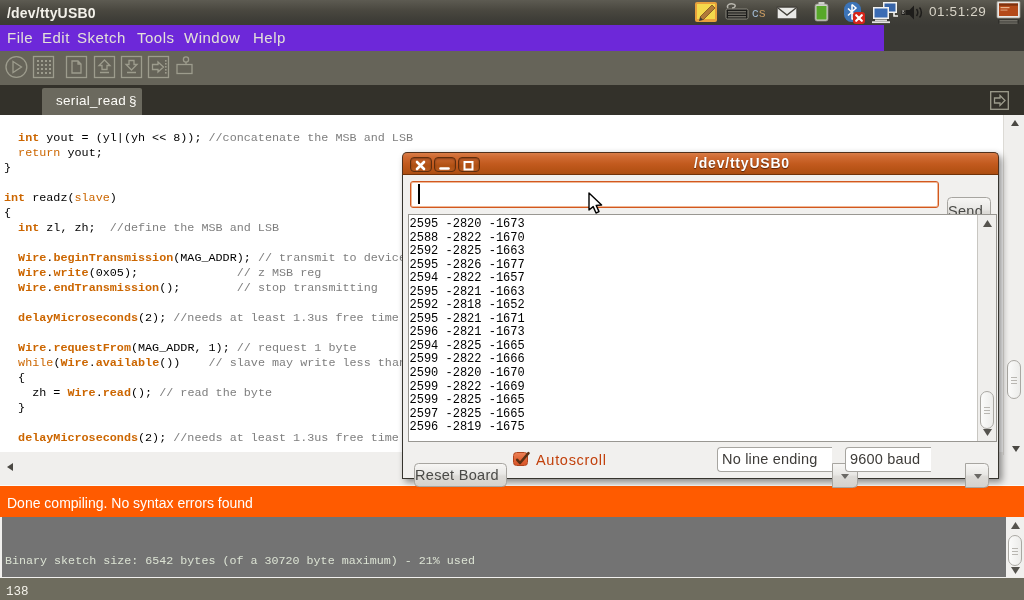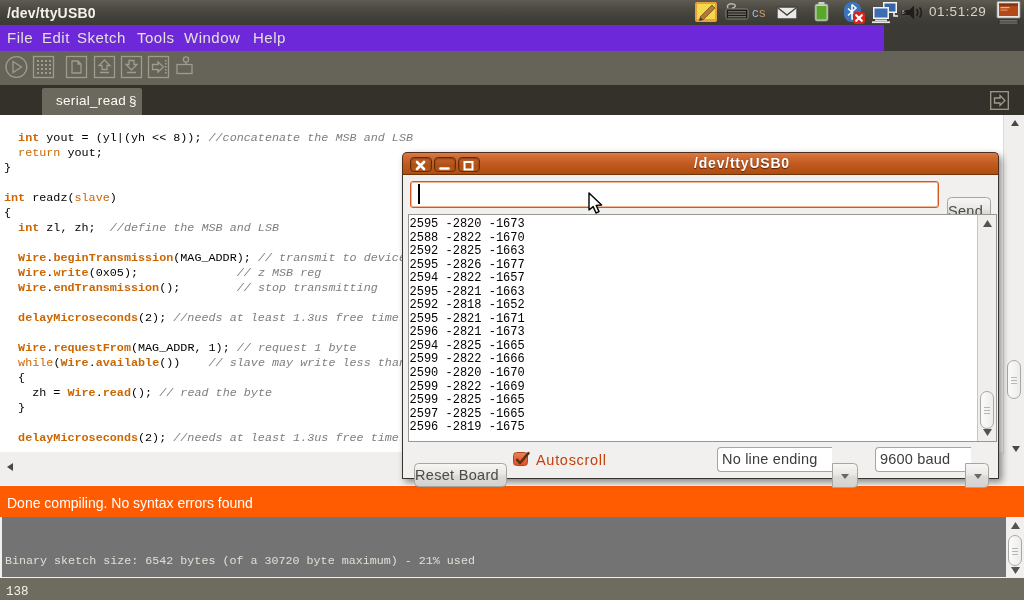--- a/index.html
+++ b/index.html
@@ -16,21 +16,21 @@
   .mi { position:absolute; top:4px; font-size:15px; letter-spacing:0.5px; color:#e3e0d9; }
   #toolbar { left:0; top:51px; width:1024px; height:34px; background:#666459; }
   #tabbar { left:0; top:85px; width:1024px; height:30px; background:#33312a; }
   #tab { left:6px; top:3px; width:100px; height:27px; background:#6b695e; border-radius:2px 2px 0 0;margin-left:36px; }
   #tab span { position:absolute; left:14px; top:5px; font-size:13.5px; letter-spacing:0.3px; color:#fdfcf8; }
   
   #editor { left:0; top:115px; width:1003px; height:337px; background:#ffffff; }
   #code { position:absolute; left:4px; top:15.5px; font-size:11.75px; line-height:15px; color:#000; }
   #code .k { color:#cc6600; font-weight:bold;text-align:center; }
   #code .o { color:#cc6600; }
-  #code .c { color:#7e7e7e;font-style:italic; }
+  #code .c { color:#7e7e7e; }
   #hstrip { left:0; top:452px; width:1024px; height:34px; background:#f0efed; }
   #vscroll { left:1003px; top:115px; width:21px; height:340px; background:#f0efed; border-left:1px solid #dcdad5; }
   .thumb { position:absolute; background:linear-gradient(90deg,#fbfbfa,#ececea); border:1px solid #aaa8a3; border-radius:8px; }
   .grip { position:absolute; left:50%; margin-left:-3px; width:6px; height:1px; background:#b8b6b1; }
   
   #progress { left:0; top:486px; width:1024px; height:31px; background:#ff5b00; }
   #progress span { position:absolute; left:7px; top:9px; font-size:14px; color:#fff; }
   #consolewrap { left:0; top:517px; width:1024px; height:61px; background:#f1f0ee; }
   #console { position:absolute; left:2px; top:0; width:1004px; height:60px; background:#737373; }
   #console pre { position:absolute; left:3px; top:37px; font-size:11.7px; color:#dbe2d3; }
@@ -319,21 +319,21 @@
       </div>
     <span id="autoscroll">Autoscroll</span>
     <div class="combofield" style="left:314px; width:115px">
         <span>No line ending</span>
       </div>
     <div class="btn combobtn" style="left:429px; width:26px">
         <svg width="8" height="5">
           <path d="M4 5 L8 0 L0 0 Z" fill="#6a6864"></path>
         </svg>
       </div>
-    <div class="combofield" style="left:472px; width:96px">
+    <div class="combofield" style="left:442px; width:86px">
         <span>9600 baud</span>
       </div>
     <div class="btn combobtn" style="left:562px; width:24px">
         <svg width="8" height="5">
           <path d="M4 5 L8 0 L0 0 Z" fill="#6a6864"></path>
         </svg>
       </div>
   </div>
 </div>
 <svg class="abs" id="mcursor" width="20" height="24" viewBox="0 0 20 24">

